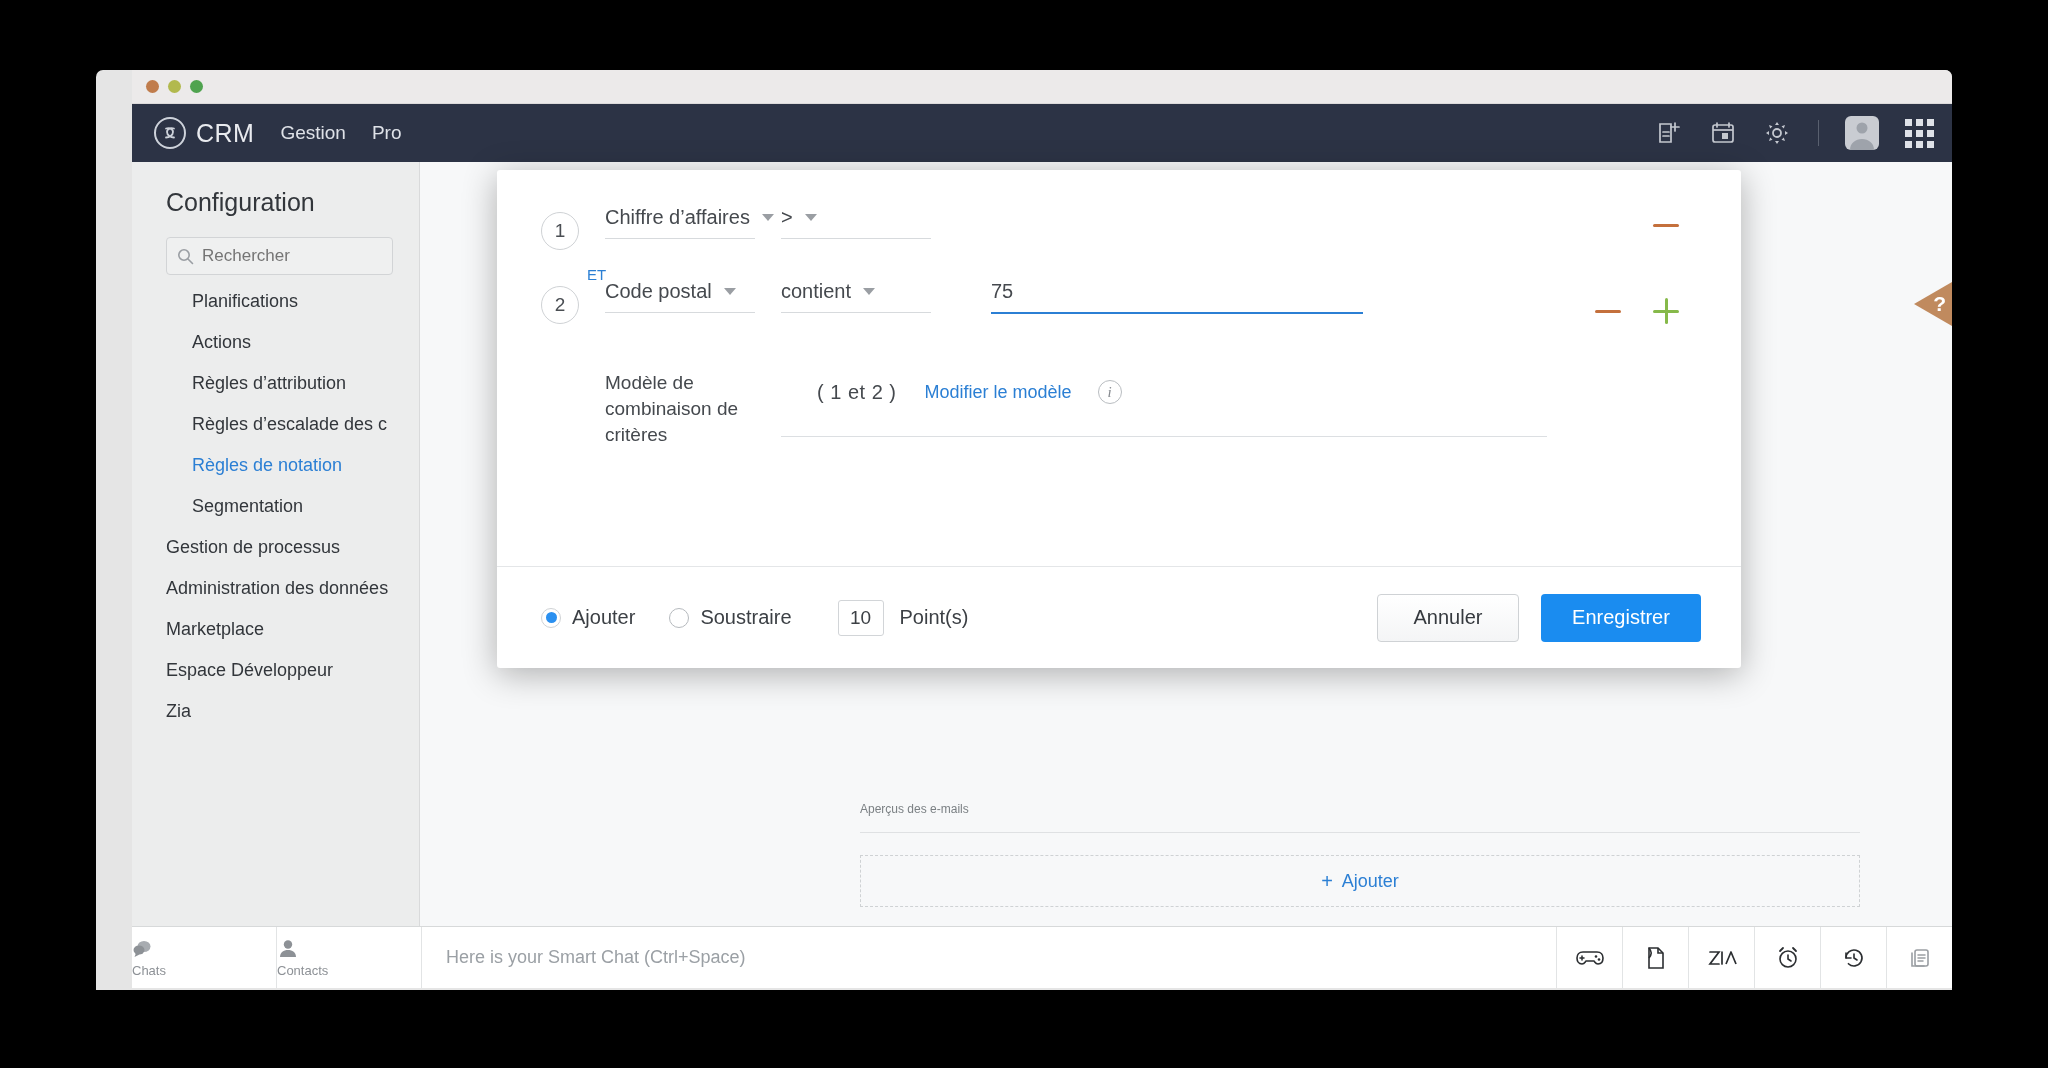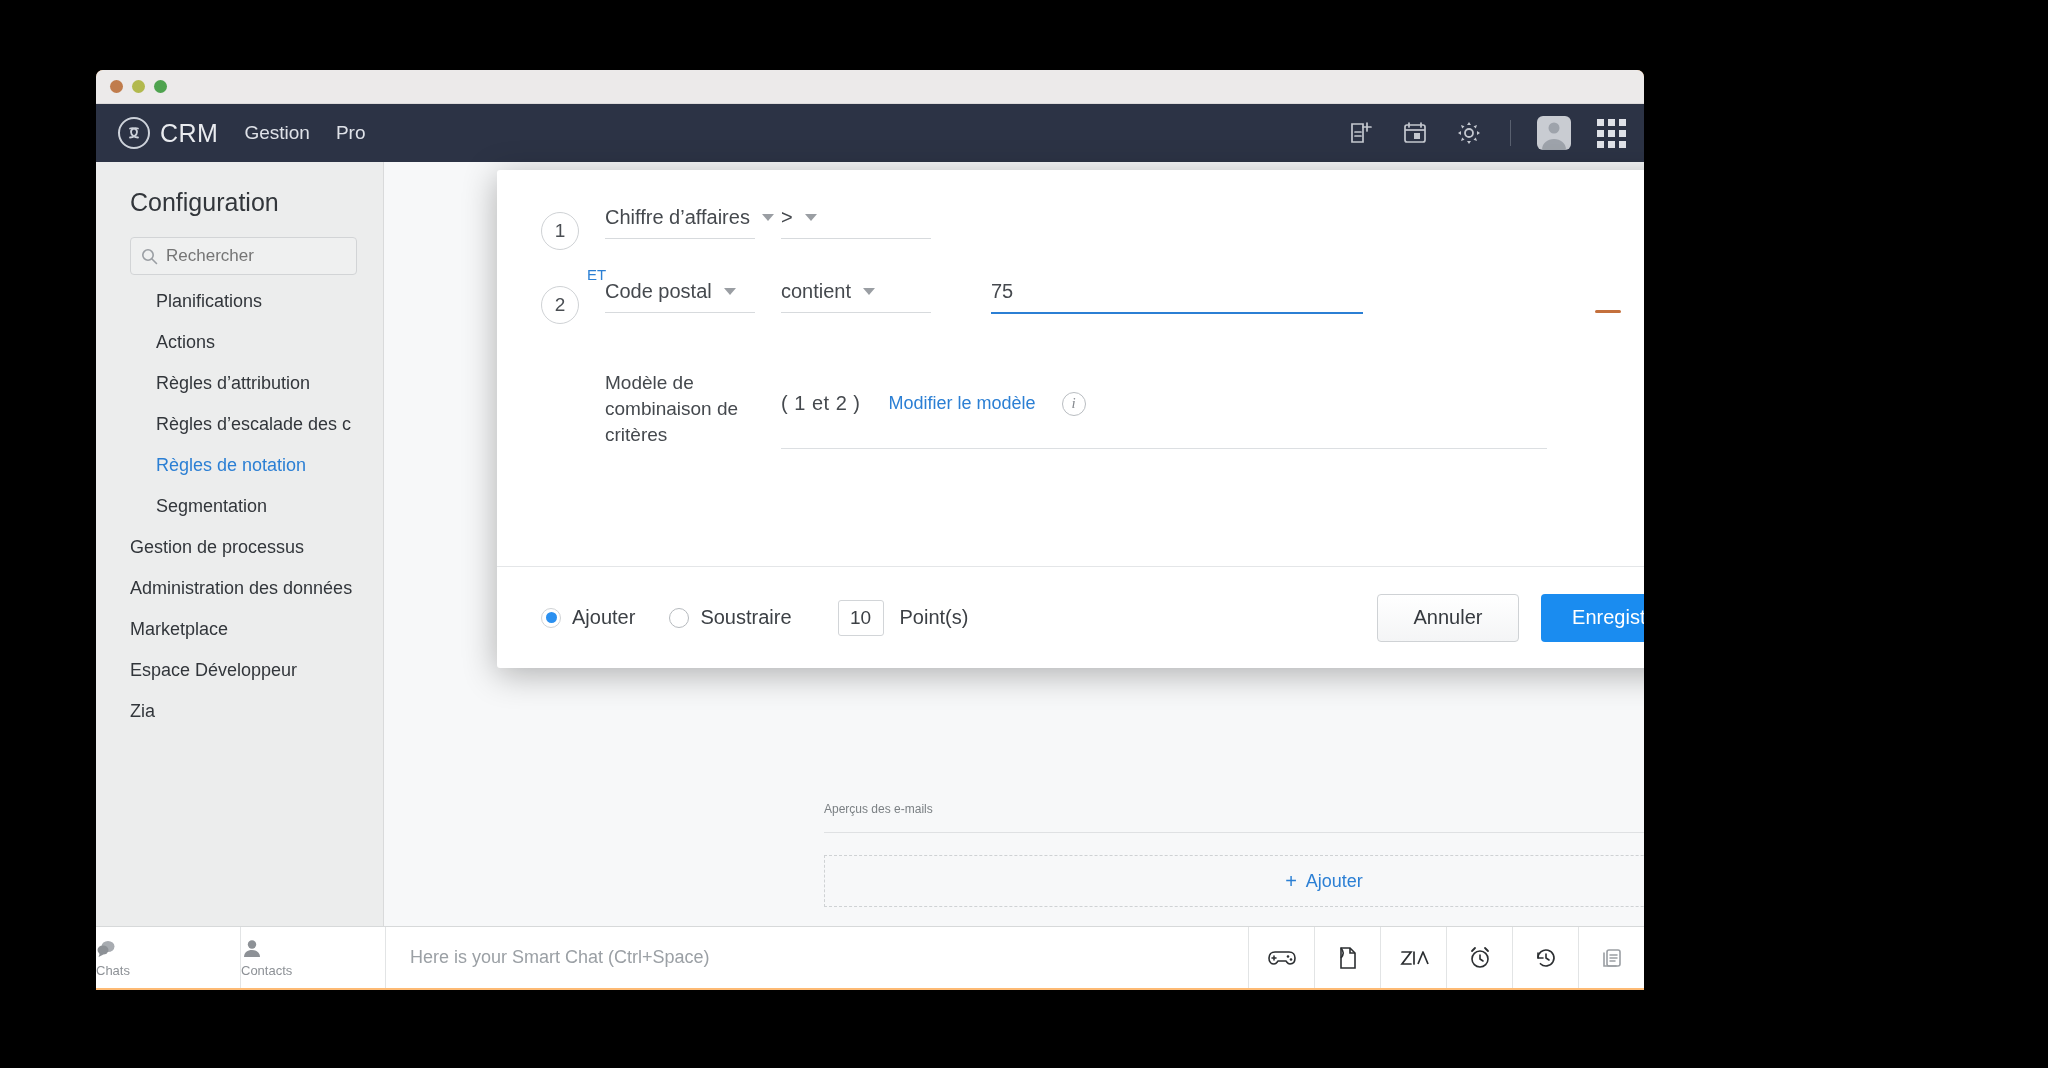--- a/index.html
+++ b/index.html
@@ -7,24 +7,25 @@
     width: 2048px; height: 1068px;
     background: #000;
     font-family: "Liberation Sans", sans-serif;
     overflow: hidden;
   }
 
   
   #window {
     position: absolute;
     left: 96px; top: 70px;
-    width: 1548px; height: 920px;
-    background: #fdba74;
+    width: 1856px; height: 920px;
+    background: #e5e5e5;
     border-radius: 7px 7px 0 0;
     overflow: hidden;
+    padding-left: 36px;
   }
   #titlebar {
     height: 34px;
     background: #eceaea;
     border-bottom: 1px solid #dcdada;
     display: flex; align-items: center;
     padding-left: 14px;
   }
   .dot { width: 13px; height: 13px; border-radius: 50%; margin-right: 9px; }
   .dot.r { background: #c07c4c; }
@@ -201,31 +202,31 @@
   }
   .minus { width: 26px; height: 3px; background: #c4703c; border-radius: 2px; }
   .plusbtn { margin-left: 32px; position: relative; width: 26px; height: 26px; }
   .plusbtn:before, .plusbtn:after {
     content: ""; position: absolute; background: #86b94a; border-radius: 2px;
   }
   .plusbtn:before { left: 0; top: 11.5px; width: 26px; height: 3px; }
   .plusbtn:after { top: 0; left: 11.5px; width: 3px; height: 26px; }
 
   
-  #combo { display: flex; padding: 16px 0 0 44px; align-items: flex-end; }
+  #combo { display: flex; padding: 16px 0 0 44px; }
   #combo-label {
     width: 38px; flex: none;
   }
   #combo-text {
     margin-left: 26px; width: 150px;
     font-size: 19px; color: #45494e; line-height: 1.38;
   }
   #combo-right { margin-left: 26px; width: 766px; }
   #combo-row { display: flex; align-items: center; height: 44px; }
-  #combo-expr { font-size: 20px; color: #45494e; letter-spacing: .5px; }
+  #combo-expr { font-size: 20px; color: #45494e; letter-spacing: .5px; margin-left: 36px; }
   #combo-edit { margin-left: 28px; font-size: 18px; color: #2b7fd4; }
   #info-icon {
     margin-left: 26px; width: 24px; height: 24px;
     border: 1px solid #b9bdc1; border-radius: 50%;
     display: flex; align-items: center; justify-content: center;
     font-size: 15px; color: #85898e; font-style: italic;
     font-family: "Liberation Serif", serif;
   }
   #combo-underline { height: 1px; background: #dcdfe2; margin-top: 22px; width: 766px; }
 

